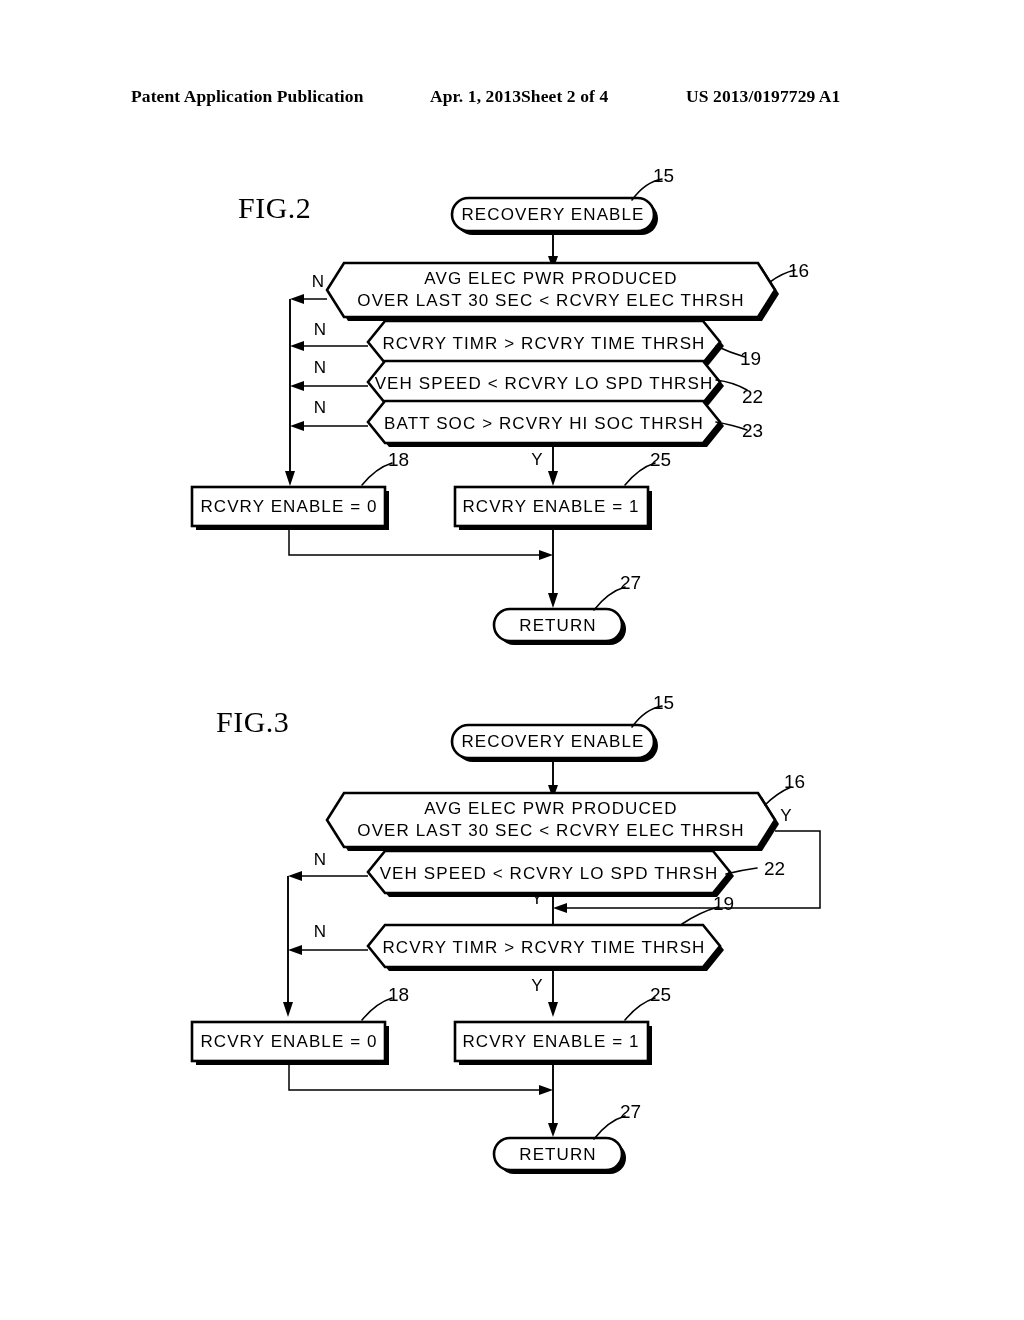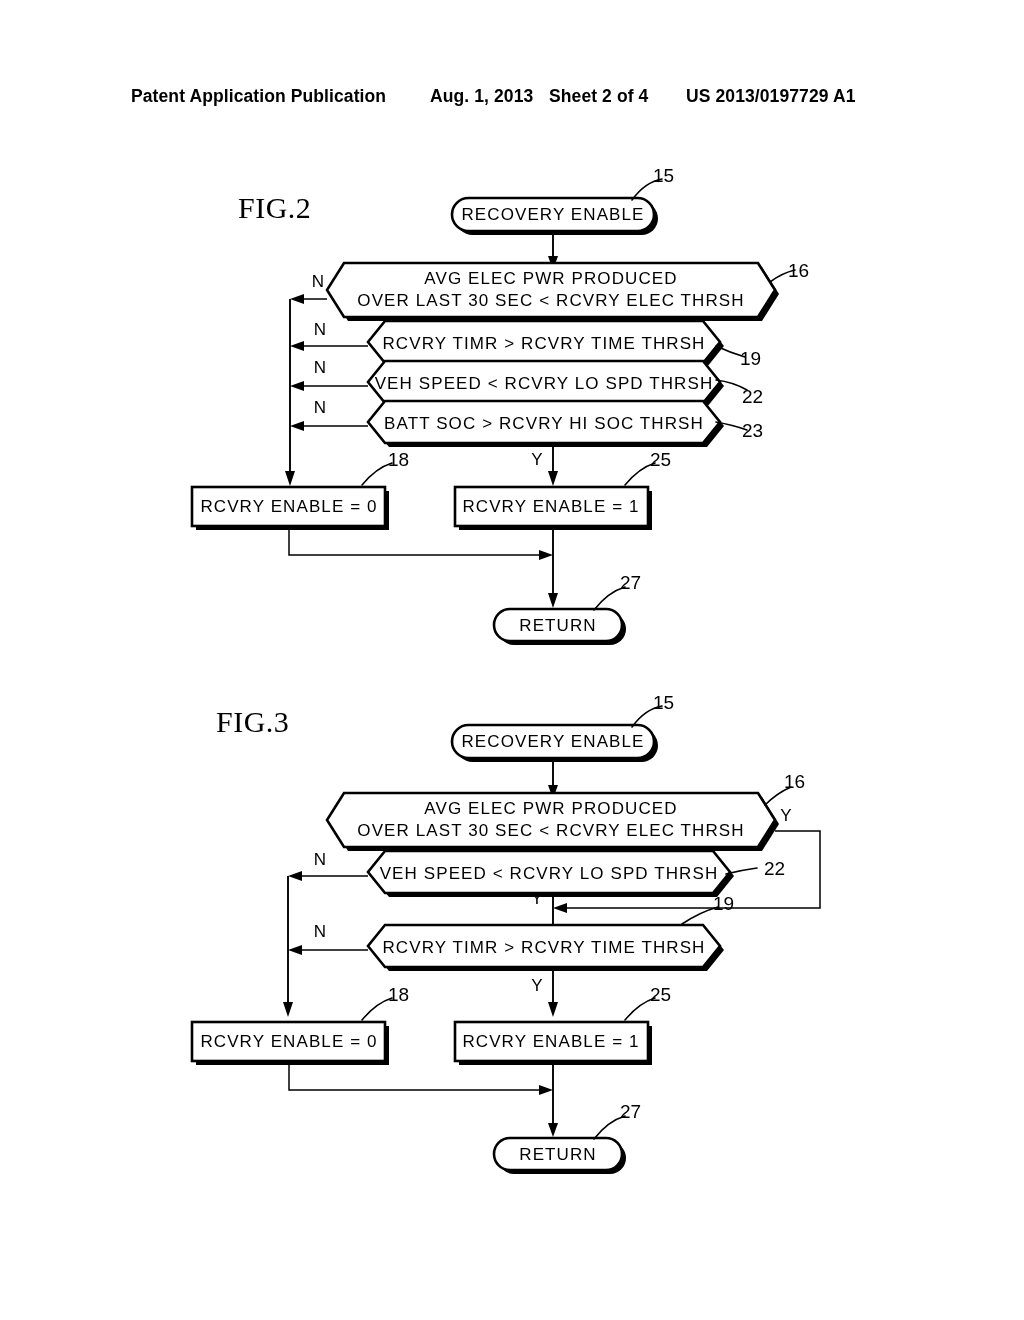--- a/index.html
+++ b/index.html
@@ -16,33 +16,33 @@
     overflow: hidden;
   }
 
   
   #page-header {
     position: absolute;
     top: 86px;
     left: 0;
     width: 1024px;
     height: 26px;
-    font-family: Liberation Sans, sans-serif;
+    font-family: Liberation Serif, serif;
     font-weight: bold;
     font-size: 17.5px;
     letter-spacing: 0.1px;
     white-space: nowrap;
   }
   #page-header > span {
     position: absolute;
     top: 0;
   }
   .hdr-pub   { left: 131px; }
   .hdr-date  { left: 430px; }
-  .hdr-sheet { left: 549px; }
+  .hdr-sheet { left: 521px; }
   .hdr-num   { left: 686px; }
 
   
   .figure {
     position: absolute;
     left: 0;
     width: 1024px;
   }
   #figure-2 { top: 160px;  height: 500px; }
   #figure-3 { top: 688px;  height: 500px; }
@@ -99,21 +99,21 @@
     font-size: 30px;
     letter-spacing: 0.5px;
     text-anchor: start;
   }
 </style>
 </head>
 <body>
 
 <div id="page-header">
   <span class="hdr-pub">Patent Application Publication</span>
-  <span class="hdr-date">Aug. 1, 2013</span>
+  <span class="hdr-date">Apr. 1, 2013</span>
   <span class="hdr-sheet">Sheet 2 of 4</span>
   <span class="hdr-num">US 2013/0197729 A1</span>
 </div>
 
 <div class="figure" id="figure-2">
   <svg width="1024" height="500" viewBox="0 0 1024 500" xmlns="http://www.w3.org/2000/svg">
 
     <text class="t-figtitle" x="238" y="58">FIG.2</text>
 
     <g>

